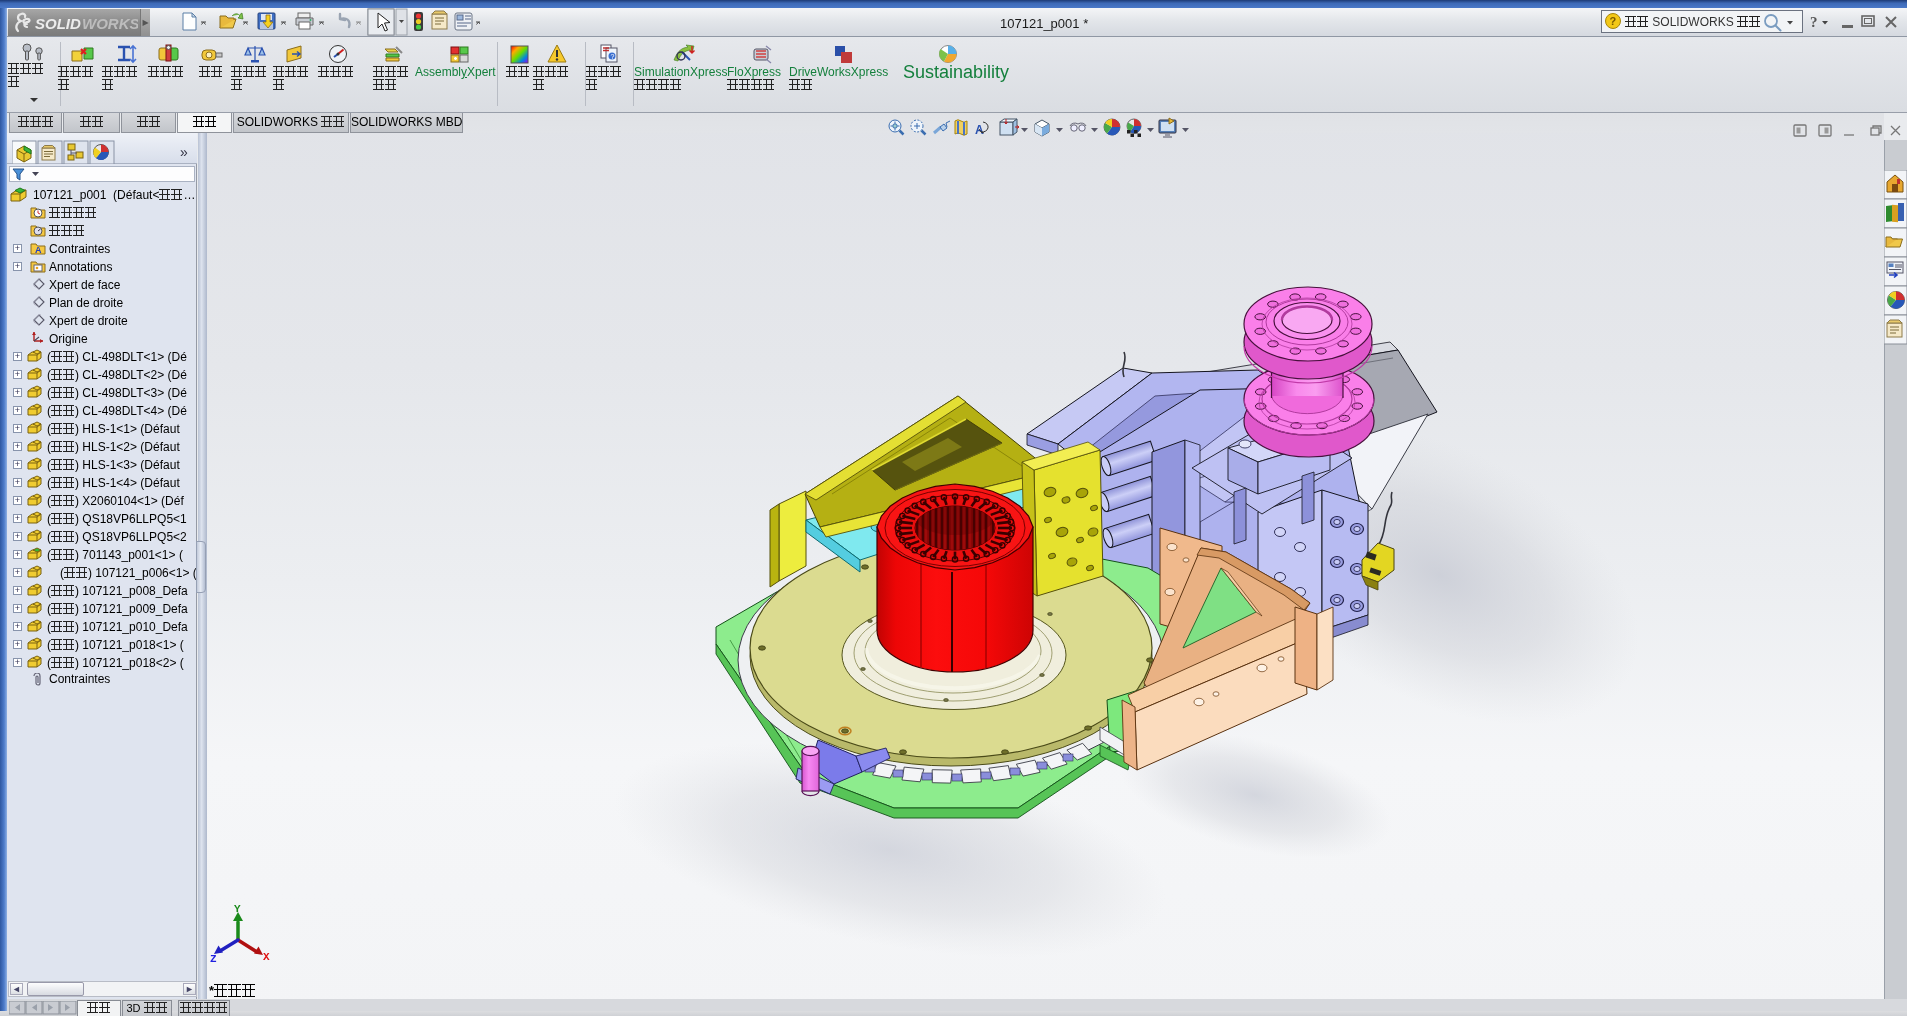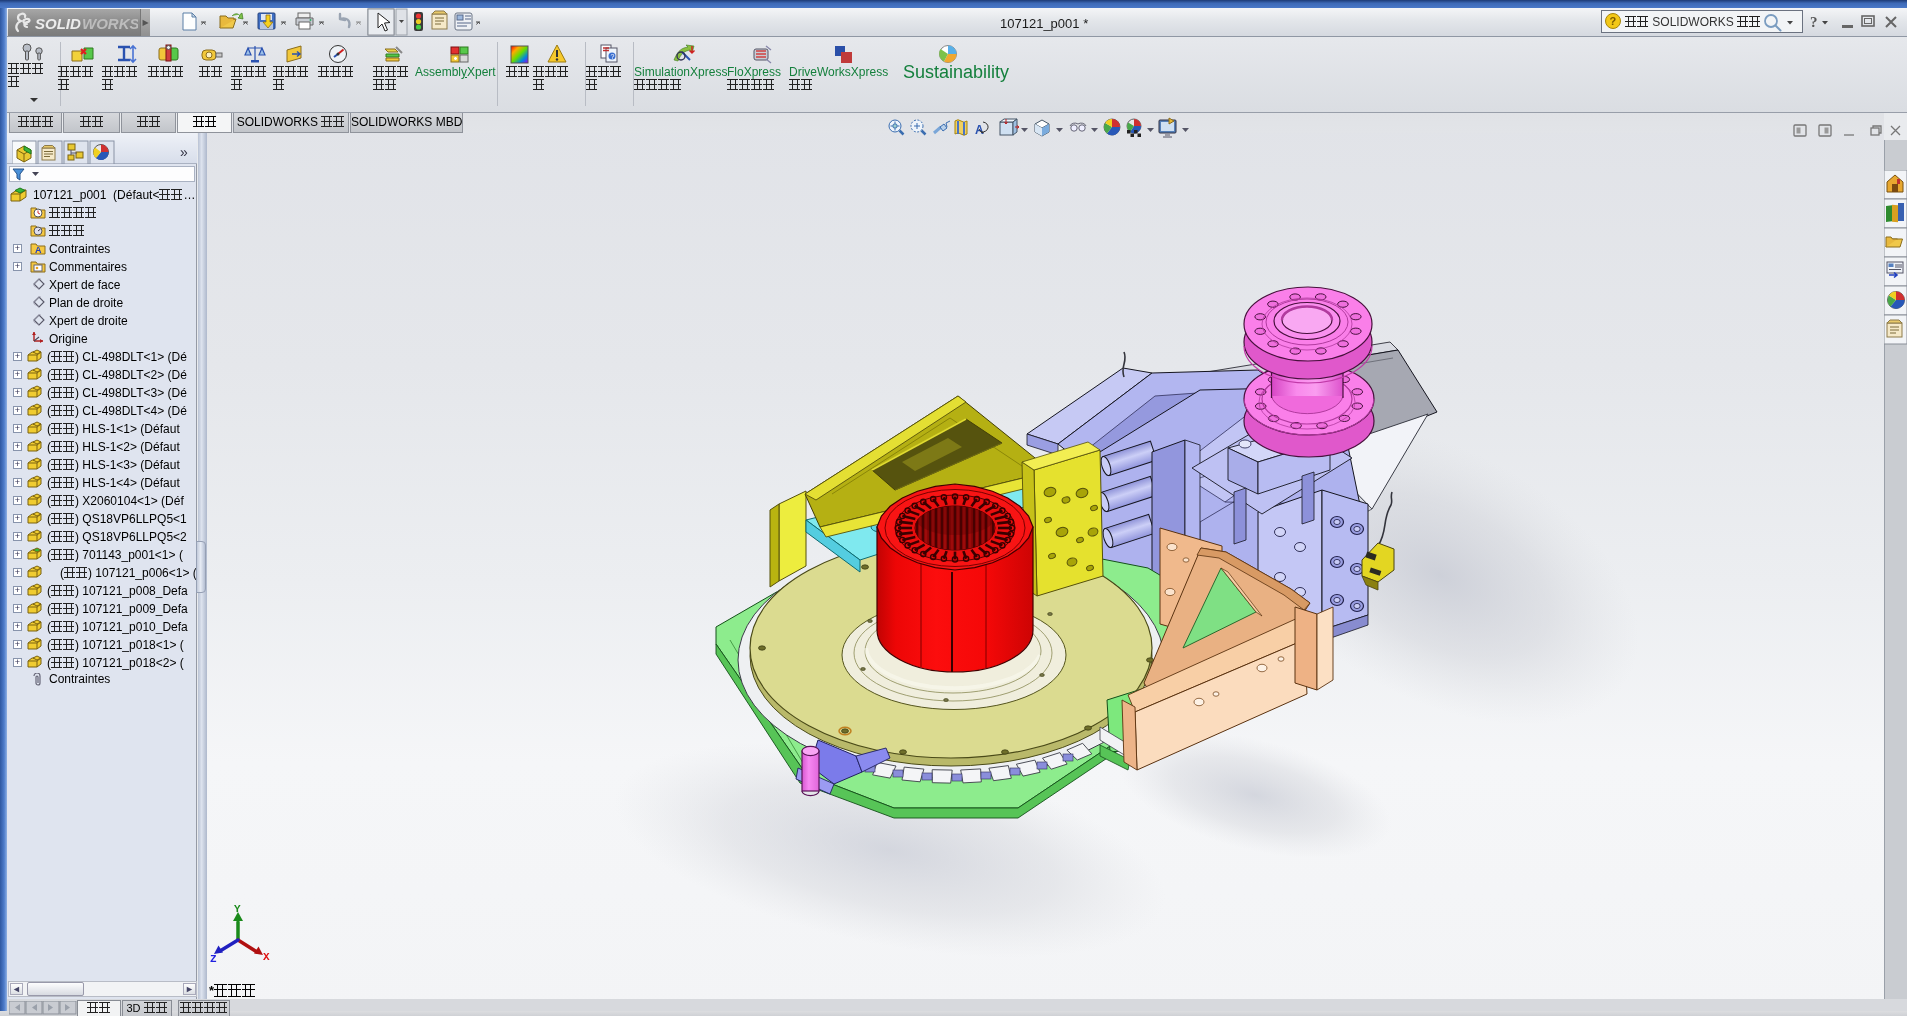--- a/index.html
+++ b/index.html
@@ -726,21 +726,21 @@
         </svg></span>
       <span style="position:absolute;left:49px;top:2px">Contraintes</span>
     </div>
 <div class="treerow abs" style="top:258px">
       <span style="position:absolute;left:13px;top:4px;width:9px;height:9px;border:1px solid #8894ac;background:#fff;font-size:9px;line-height:7px;text-align:center;color:#335">+</span>
       <span style="position:absolute;left:30px;top:1px"><svg width="16" height="14" viewBox="0 0 16 14">
           <path d="M1 3 h5 l1.5 2 H15 v8 H1 z" fill="#f5c842" stroke="#8a6d1d"></path>
           <rect x="4" y="6" width="8" height="6" fill="#fff" stroke="#667"></rect>
           <circle cx="7" cy="9" r="1.3" fill="#e8a020"></circle>
         </svg></span>
-      <span style="position:absolute;left:49px;top:2px">Commentaires</span>
+      <span style="position:absolute;left:49px;top:2px">Annotations</span>
     </div>
 <div class="treerow abs" style="top:276px">
       <span style="position:absolute;left:30px;top:1px"><svg width="17" height="14" viewBox="0 0 17 14">
           <path d="M4 7 L9 2 L14 7 L9 12 Z" fill="none" stroke="#556" stroke-width="1.1"></path>
           <path d="M4 7 L9 2 l2 0 M4 7 l0 2 5 3" fill="none" stroke="#99a" stroke-width=".7"></path>
         </svg></span>
       <span style="position:absolute;left:49px;top:2px">Xpert de face</span>
     </div>
 <div class="treerow abs" style="top:294px">
       <span style="position:absolute;left:30px;top:1px"><svg width="17" height="14" viewBox="0 0 17 14">

